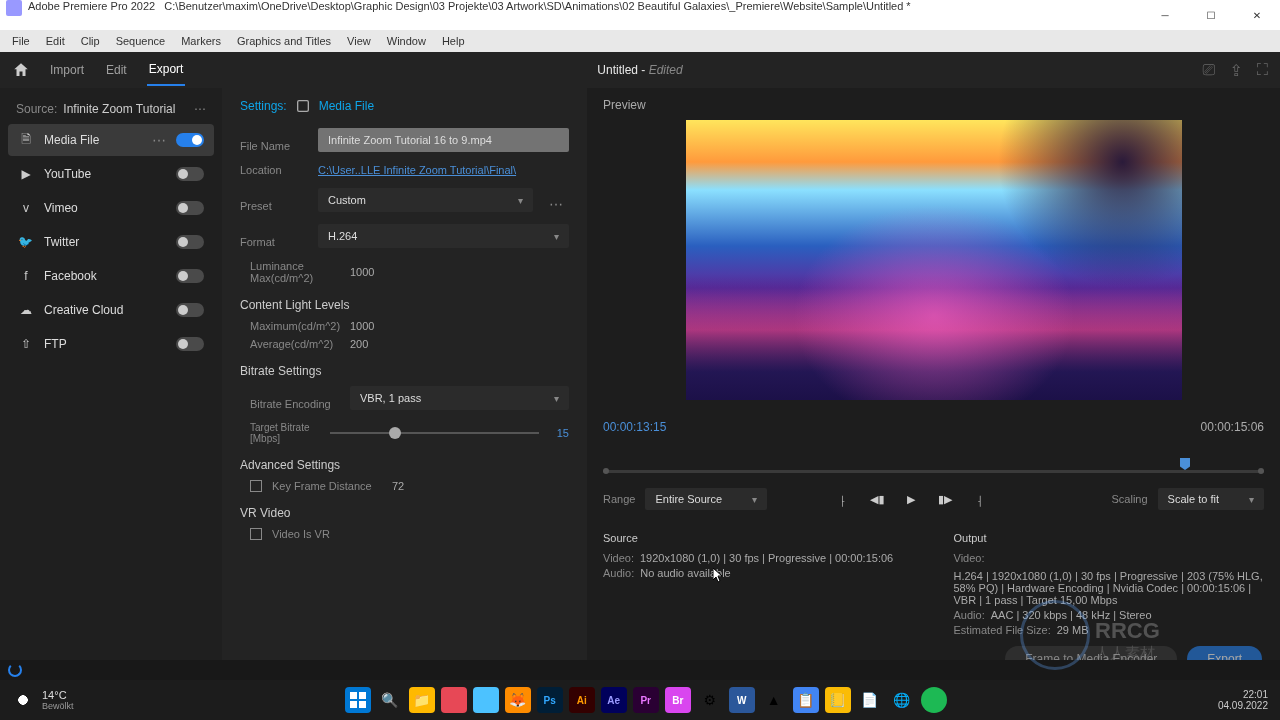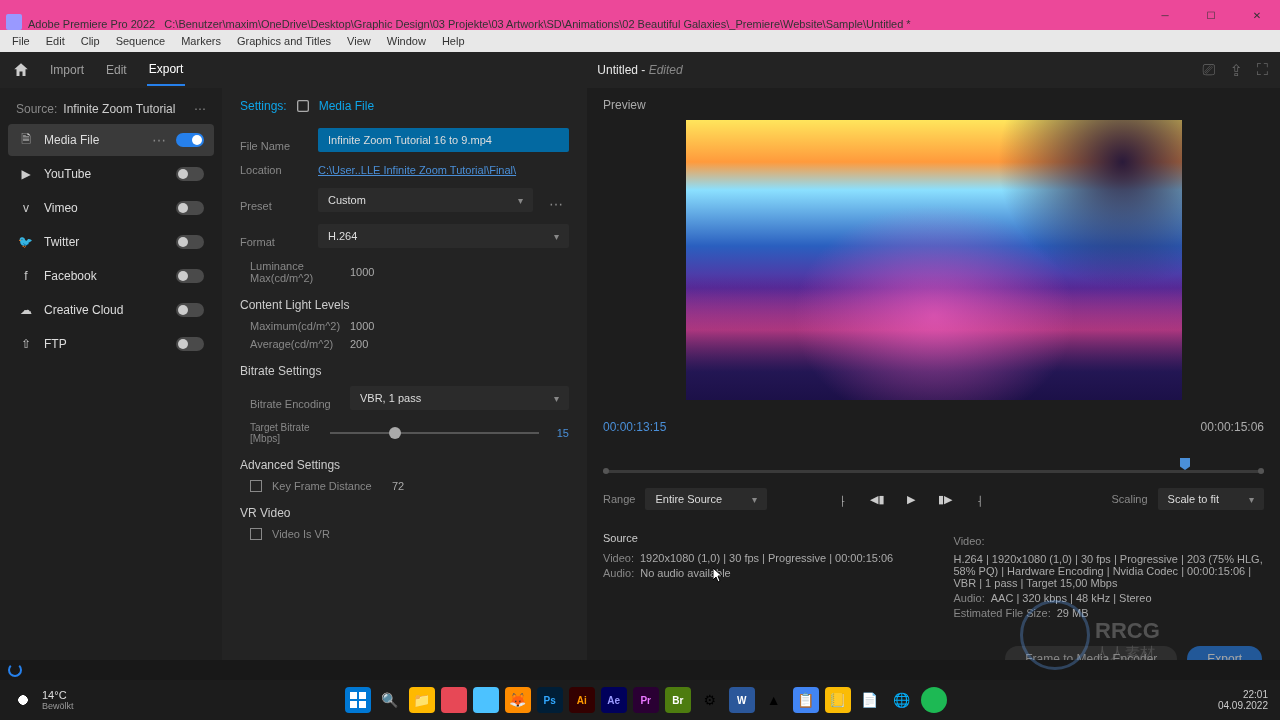--- a/index.html
+++ b/index.html
@@ -1,17 +1,17 @@
 <!DOCTYPE html>
 <html><head>
 <meta charset="utf-8">
 <style>
 *{margin:0;padding:0;box-sizing:border-box;font-family:'Segoe UI',Arial,sans-serif;user-select:none}
 body{background:#1a1a1a;width:1280px;height:720px;overflow:hidden;position:relative}
-.titlebar{height:30px;background:#ec4899;display:flex;align-items:flex-end;font-size:11px;color:#333}
+.titlebar{height:30px;background:#ffffff;display:flex;align-items:flex-start;font-size:11px;color:#333}
 .titlebar-icon{width:16px;height:16px;background:#9999ff;margin:0 6px;border-radius:2px}
 .titlebar-text{flex:1;white-space:nowrap;overflow:hidden}
 .win-controls{display:flex;gap:0}
 .win-btn{width:46px;height:30px;display:flex;align-items:center;justify-content:center;color:#333;font-size:10px}
 .menubar{height:22px;background:#e8e8e8;display:flex;align-items:center;padding:0 8px;font-size:11px;color:#333;gap:8px}
 .menubar span{padding:2px 4px}
 .topnav{height:36px;background:#232323;display:flex;align-items:center;padding:0 12px;gap:18px;position:relative}
 .home-ico{width:18px;height:18px}
 .navitem{color:#a0a0a0;font-size:12px;padding:8px 2px}
 .navitem.active{color:#fff;border-bottom:2px solid #2680eb}
@@ -33,21 +33,21 @@
 .toggle::after{content:'';position:absolute;width:10px;height:10px;border-radius:50%;background:#ccc;top:2px;left:2px}
 .toggle.on{background:#2680eb}
 .toggle.on::after{left:16px;background:#fff}
 .settings{width:365px;background:#232323;padding:10px 18px;overflow-y:auto;color:#ccc;font-size:12px;position:relative}
 .settings::-webkit-scrollbar{width:6px}
 .settings::-webkit-scrollbar-thumb{background:#444;border-radius:3px}
 .set-hdr{display:flex;align-items:center;gap:8px;margin-bottom:14px;color:#0ea5e9}
 .set-ico{width:16px;height:16px}
 .frow{display:flex;align-items:flex-end;margin-bottom:12px;gap:10px}
 .flabel{width:68px;color:#888;font-size:11px}
-.finput{flex:1;background:#0369a1;border:none;color:#ddd;padding:6px 10px;font-size:11px;border-radius:2px}
+.finput{flex:1;background:#737373;border:none;color:#ddd;padding:6px 10px;font-size:11px;border-radius:2px}
 .flink{color:#4a8fd8;font-size:11px;text-decoration:underline}
 .fselect{flex:1;background:#2b2b2b;border:none;color:#ddd;padding:6px 10px;font-size:11px;border-radius:2px;display:flex;align-items:center;justify-content:space-between}
 .fselect .chev{color:#888;font-size:10px}
 .fdots{color:#888;font-size:14px;padding:0 6px}
 .subrow{display:flex;align-items:center;margin:6px 0 6px 10px;gap:10px}
 .sublabel{width:90px;color:#888;font-size:11px}
 .subval{color:#aaa;font-size:11px}
 .secthdr{color:#ccc;font-size:12px;margin:14px 0 8px 0}
 .slider-row{display:flex;align-items:center;margin:8px 0 8px 10px;gap:10px}
 .slider-label{width:70px;color:#888;font-size:10px}
@@ -300,20 +300,21 @@
         <div class="info-line">
             <span class="info-k">Video:</span>
             <span class="info-v">1920x1080 (1,0) | 30 fps | Progressive | 00:00:15:06</span>
           </div>
         <div class="info-line">
             <span class="info-k">Audio:</span>
             <span class="info-v">No audio available</span>
           </div>
       </div>
       <div class="info-col">
+        <div class="info-hdr">Output</div>
         <div class="info-line">
             <span class="info-k">Video:</span>
             <span class="info-v">H.264 | 1920x1080 (1,0) | 30 fps | Progressive | 203 (75% HLG, 58% PQ) | Hardware Encoding | Nvidia Codec | 00:00:15:06 | VBR | 1 pass | Target 15,00 Mbps</span>
           </div>
         <div class="info-line">
             <span class="info-k">Audio:</span>
             <span class="info-v">AAC | 320 kbps | 48 kHz | Stereo</span>
           </div>
         <div class="info-line">
             <span class="info-k">Estimated File Size:</span>
@@ -352,21 +353,21 @@
       </div>
     <div class="tb-ico">🔍</div>
     <div class="tb-ico" style="background:#ffb900">📁</div>
     <div class="tb-ico" style="background:#e74856"></div>
     <div class="tb-ico" style="background:#4cc2ff"></div>
     <div class="tb-ico" style="background:#ff8c00">🦊</div>
     <div class="tb-ico" style="background:#001e36;color:#31a8ff;font-size:10px;font-weight:bold">Ps</div>
     <div class="tb-ico" style="background:#330000;color:#ff9a00;font-size:10px;font-weight:bold">Ai</div>
     <div class="tb-ico" style="background:#00005b;color:#9999ff;font-size:10px;font-weight:bold">Ae</div>
     <div class="tb-ico" style="background:#2a0033;color:#ea77ff;font-size:10px;font-weight:bold">Pr</div>
-    <div class="tb-ico" style="background:#4d7c0f;color:#fff;font-size:10px;font-weight:bold">Br</div>
+    <div class="tb-ico" style="background:#d946ef;color:#fff;font-size:10px;font-weight:bold">Br</div>
     <div class="tb-ico">⚙</div>
     <div class="tb-ico" style="background:#2b579a;color:#fff;font-size:10px;font-weight:bold">W</div>
     <div class="tb-ico">▲</div>
     <div class="tb-ico" style="background:#4285f4">📋</div>
     <div class="tb-ico" style="background:#fbbc05">📒</div>
     <div class="tb-ico">📄</div>
     <div class="tb-ico">🌐</div>
     <div class="tb-ico" style="background:#1db954;border-radius:50%"></div>
   </div>
   <div class="tb-right">

